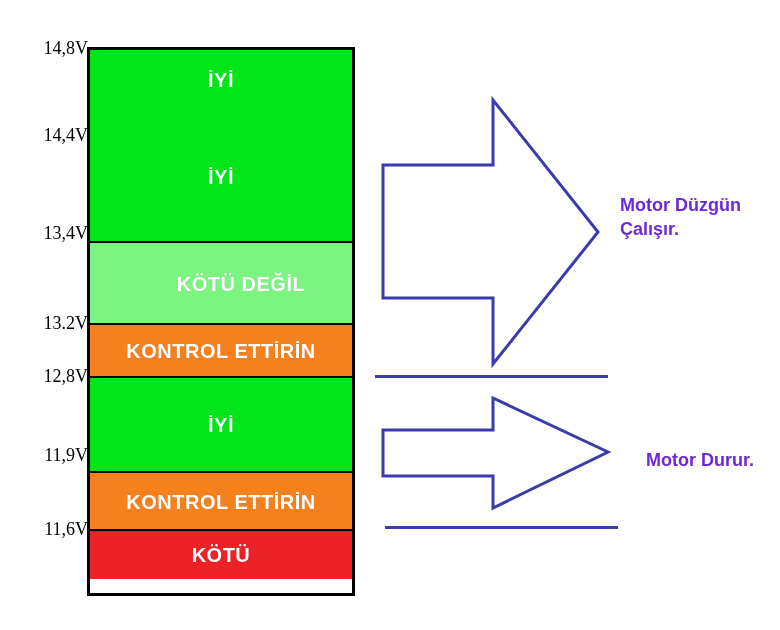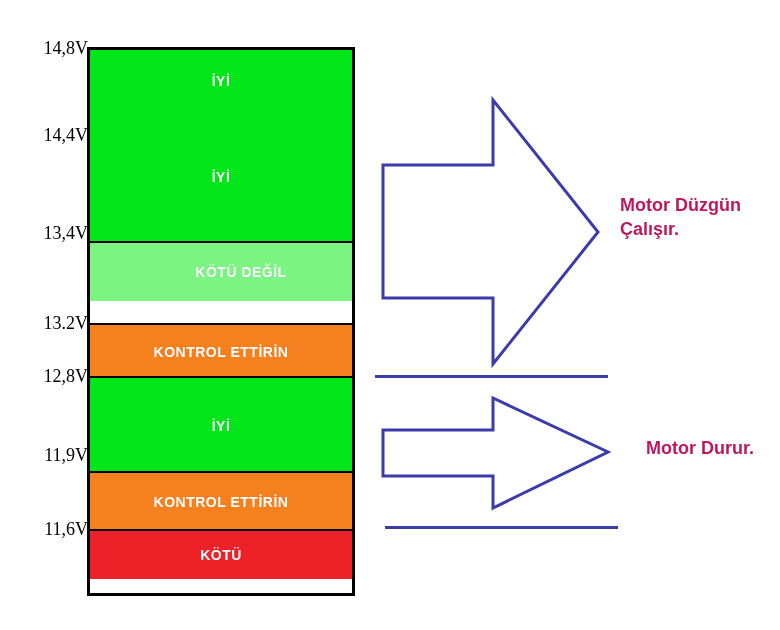--- a/index.html
+++ b/index.html
@@ -34,21 +34,21 @@
     box-sizing: border-box;
     display: flex;
     align-items: center;
     justify-content: center;
     overflow: hidden;
   }
   .band-label {
     color: #ffffff;
     font-family: "Liberation Sans", sans-serif;
     font-weight: bold;
-    font-size: 14px;
+    font-size: 20px;
     letter-spacing: 0.5px;
     white-space: nowrap;
     text-shadow: 0 0 1px rgba(0,0,0,0.12);
   }
   .band-sep {
     position: absolute;
     left: 0;
     width: 100%;
     height: 3px;
     background: #000000;
@@ -70,21 +70,21 @@
   }
   .divider {
     position: absolute;
     height: 3px;
     background: #3b3bac;
   }
 
   
   .caption {
     position: absolute;
-    color: #be185d;
+    color: #6d28d9;
     font-family: "Liberation Sans", sans-serif;
     font-weight: bold;
     font-size: 18px;
     line-height: 1.35;
     white-space: pre-line;
   }
 </style>
 </head>
 <body>
 
@@ -117,21 +117,21 @@
     <div class="band" style="top:0px; height:61px; background:#00E619;">
       <span class="band-label">İYİ</span>
     </div>
     <div class="band-sep" style="top:61px;"></div>
 
     <div class="band" style="top:61px; height:132px; background:#00E619;">
       <span class="band-label">İYİ</span>
     </div>
     <div class="band-sep" style="top:191px;"></div>
 
-    <div class="band" style="top:193px; height:58px; background:#7CF482;padding-left:40px;">
+    <div class="band" style="top:193px; height:82px; background:#7CF482;padding-left:40px;">
       <span class="band-label">KÖTÜ DEĞİL</span>
     </div>
     <div class="band-sep" style="top:273px;"></div>
 
     <div class="band" style="top:275px; height:53px; background:#F5801E;">
       <span class="band-label">KONTROL ETTİRİN</span>
     </div>
     <div class="band-sep" style="top:326px;"></div>
 
     <div class="band" style="top:328px; height:95px; background:#00E619;">
@@ -157,15 +157,15 @@
 
   <svg id="arrow-bottom" style="left:375px; top:390px; width:240px; height:128px;" viewBox="0 0 240 128" xmlns="http://www.w3.org/2000/svg">
     <polygon points="8,40 118,40 118,8 233,62 118,118 118,86 8,86" fill="none" stroke="#3B3BAC" stroke-width="3" stroke-linejoin="miter"></polygon>
   </svg>
 
   <div class="divider" style="left:385px; top:526px; width:233px;"></div>
 
   <div class="caption" style="left:620px; top:193px;">Motor Düzgün
 Çalışır.</div>
 
-  <div class="caption" style="left:646px; top:436px;">Motor Durur.</div>
+  <div class="caption" style="left:646px; top:448px;">Motor Durur.</div>
 
 </div>
 
 </body></html>

